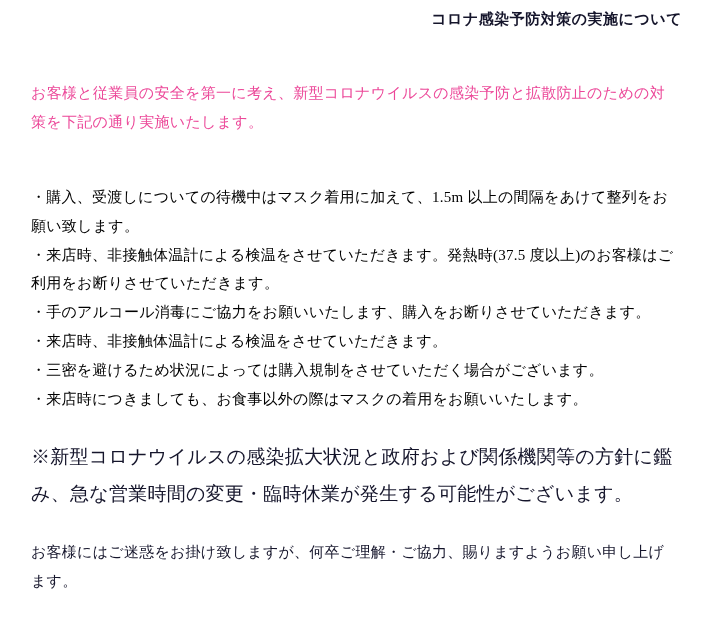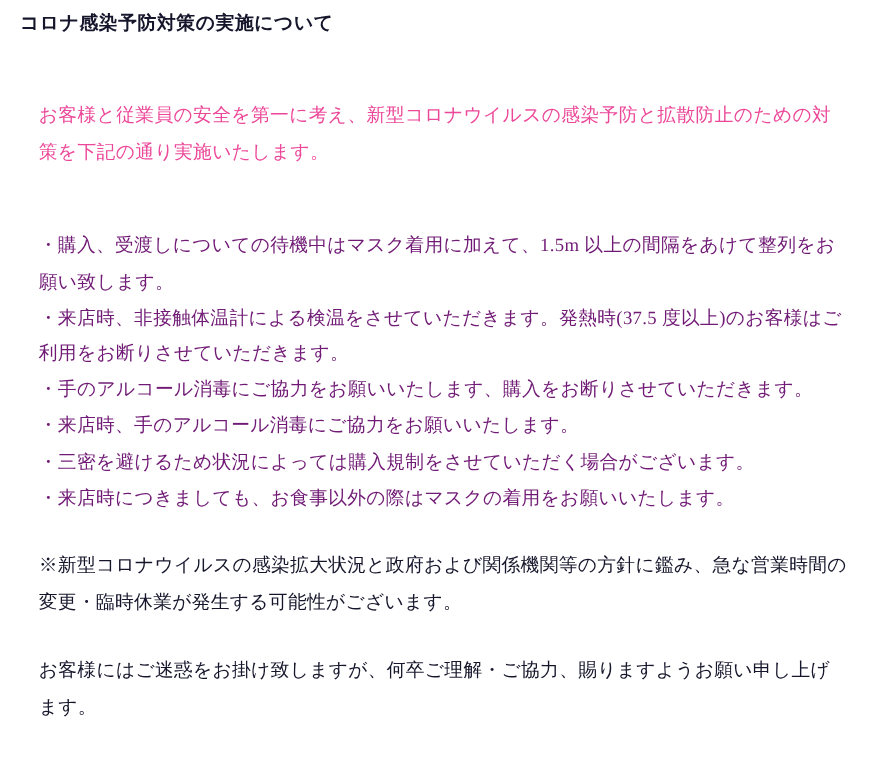--- a/index.html
+++ b/index.html
@@ -14,52 +14,52 @@
     color: #1a1a2e;
     overflow: hidden;
   }
   .page {
     position: relative;
     width: 709px;
     height: 619px;
     box-sizing: border-box;
   }
   .doc-title {
-    text-align: left;
+    text-align: right;
     font-size: 15px;
     line-height: 1.5;
     color: #15152b;
     margin: 8px 0 0 0;
-    padding: 0 16px;
+    padding: 0 27px;
     letter-spacing: 0.5px;
   }
   .body-block {
     padding: 0 31px 0 31px;
   }
   .intro {
     margin-top: 48px;
     font-size: 15px;
     line-height: 1.95;
     color: #ec4899;
     letter-spacing: 0.3px;
   }
   .bullet-list {
     margin-top: 46px;
     font-size: 15px;
     line-height: 1.92;
-    color: #701a75;
+    color: #000000;
     letter-spacing: 0.25px;
   }
   .bullet-item {
     margin: 0;
     padding: 0;
   }
   .note {
     margin-top: 26px;
-    font-size: 15px;
+    font-size: 19px;
     line-height: 1.92;
     color: #15152b;
     letter-spacing: 0.25px;
   }
   .closing {
     margin-top: 26px;
     font-size: 15px;
     line-height: 1.92;
     color: #15152b;
     letter-spacing: 0.25px;
@@ -73,21 +73,21 @@
   <h1 class="doc-title">コロナ感染予防対策の実施について</h1>
 
   <div class="body-block">
 
     <p class="intro">お客様と従業員の安全を第一に考え、新型コロナウイルスの感染予防と拡散防止のための対策を下記の通り実施いたします。</p>
 
     <div class="bullet-list">
       <p class="bullet-item">・購入、受渡しについての待機中はマスク着用に加えて、1.5m 以上の間隔をあけて整列をお願い致します。</p>
       <p class="bullet-item">・来店時、非接触体温計による検温をさせていただきます。発熱時(37.5 度以上)のお客様はご利用をお断りさせていただきます。</p>
       <p class="bullet-item">・手のアルコール消毒にご協力をお願いいたします、購入をお断りさせていただきます。</p>
-      <p class="bullet-item">・来店時、手のアルコール消毒にご協力をお願いいたします。</p>
+      <p class="bullet-item">・来店時、非接触体温計による検温をさせていただきます。</p>
       <p class="bullet-item">・三密を避けるため状況によっては購入規制をさせていただく場合がございます。</p>
       <p class="bullet-item">・来店時につきましても、お食事以外の際はマスクの着用をお願いいたします。</p>
     </div>
 
     <p class="note">※新型コロナウイルスの感染拡大状況と政府および関係機関等の方針に鑑み、急な営業時間の変更・臨時休業が発生する可能性がございます。</p>
 
     <p class="closing">お客様にはご迷惑をお掛け致しますが、何卒ご理解・ご協力、賜りますようお願い申し上げます。</p>
 
   </div>
 </div>

